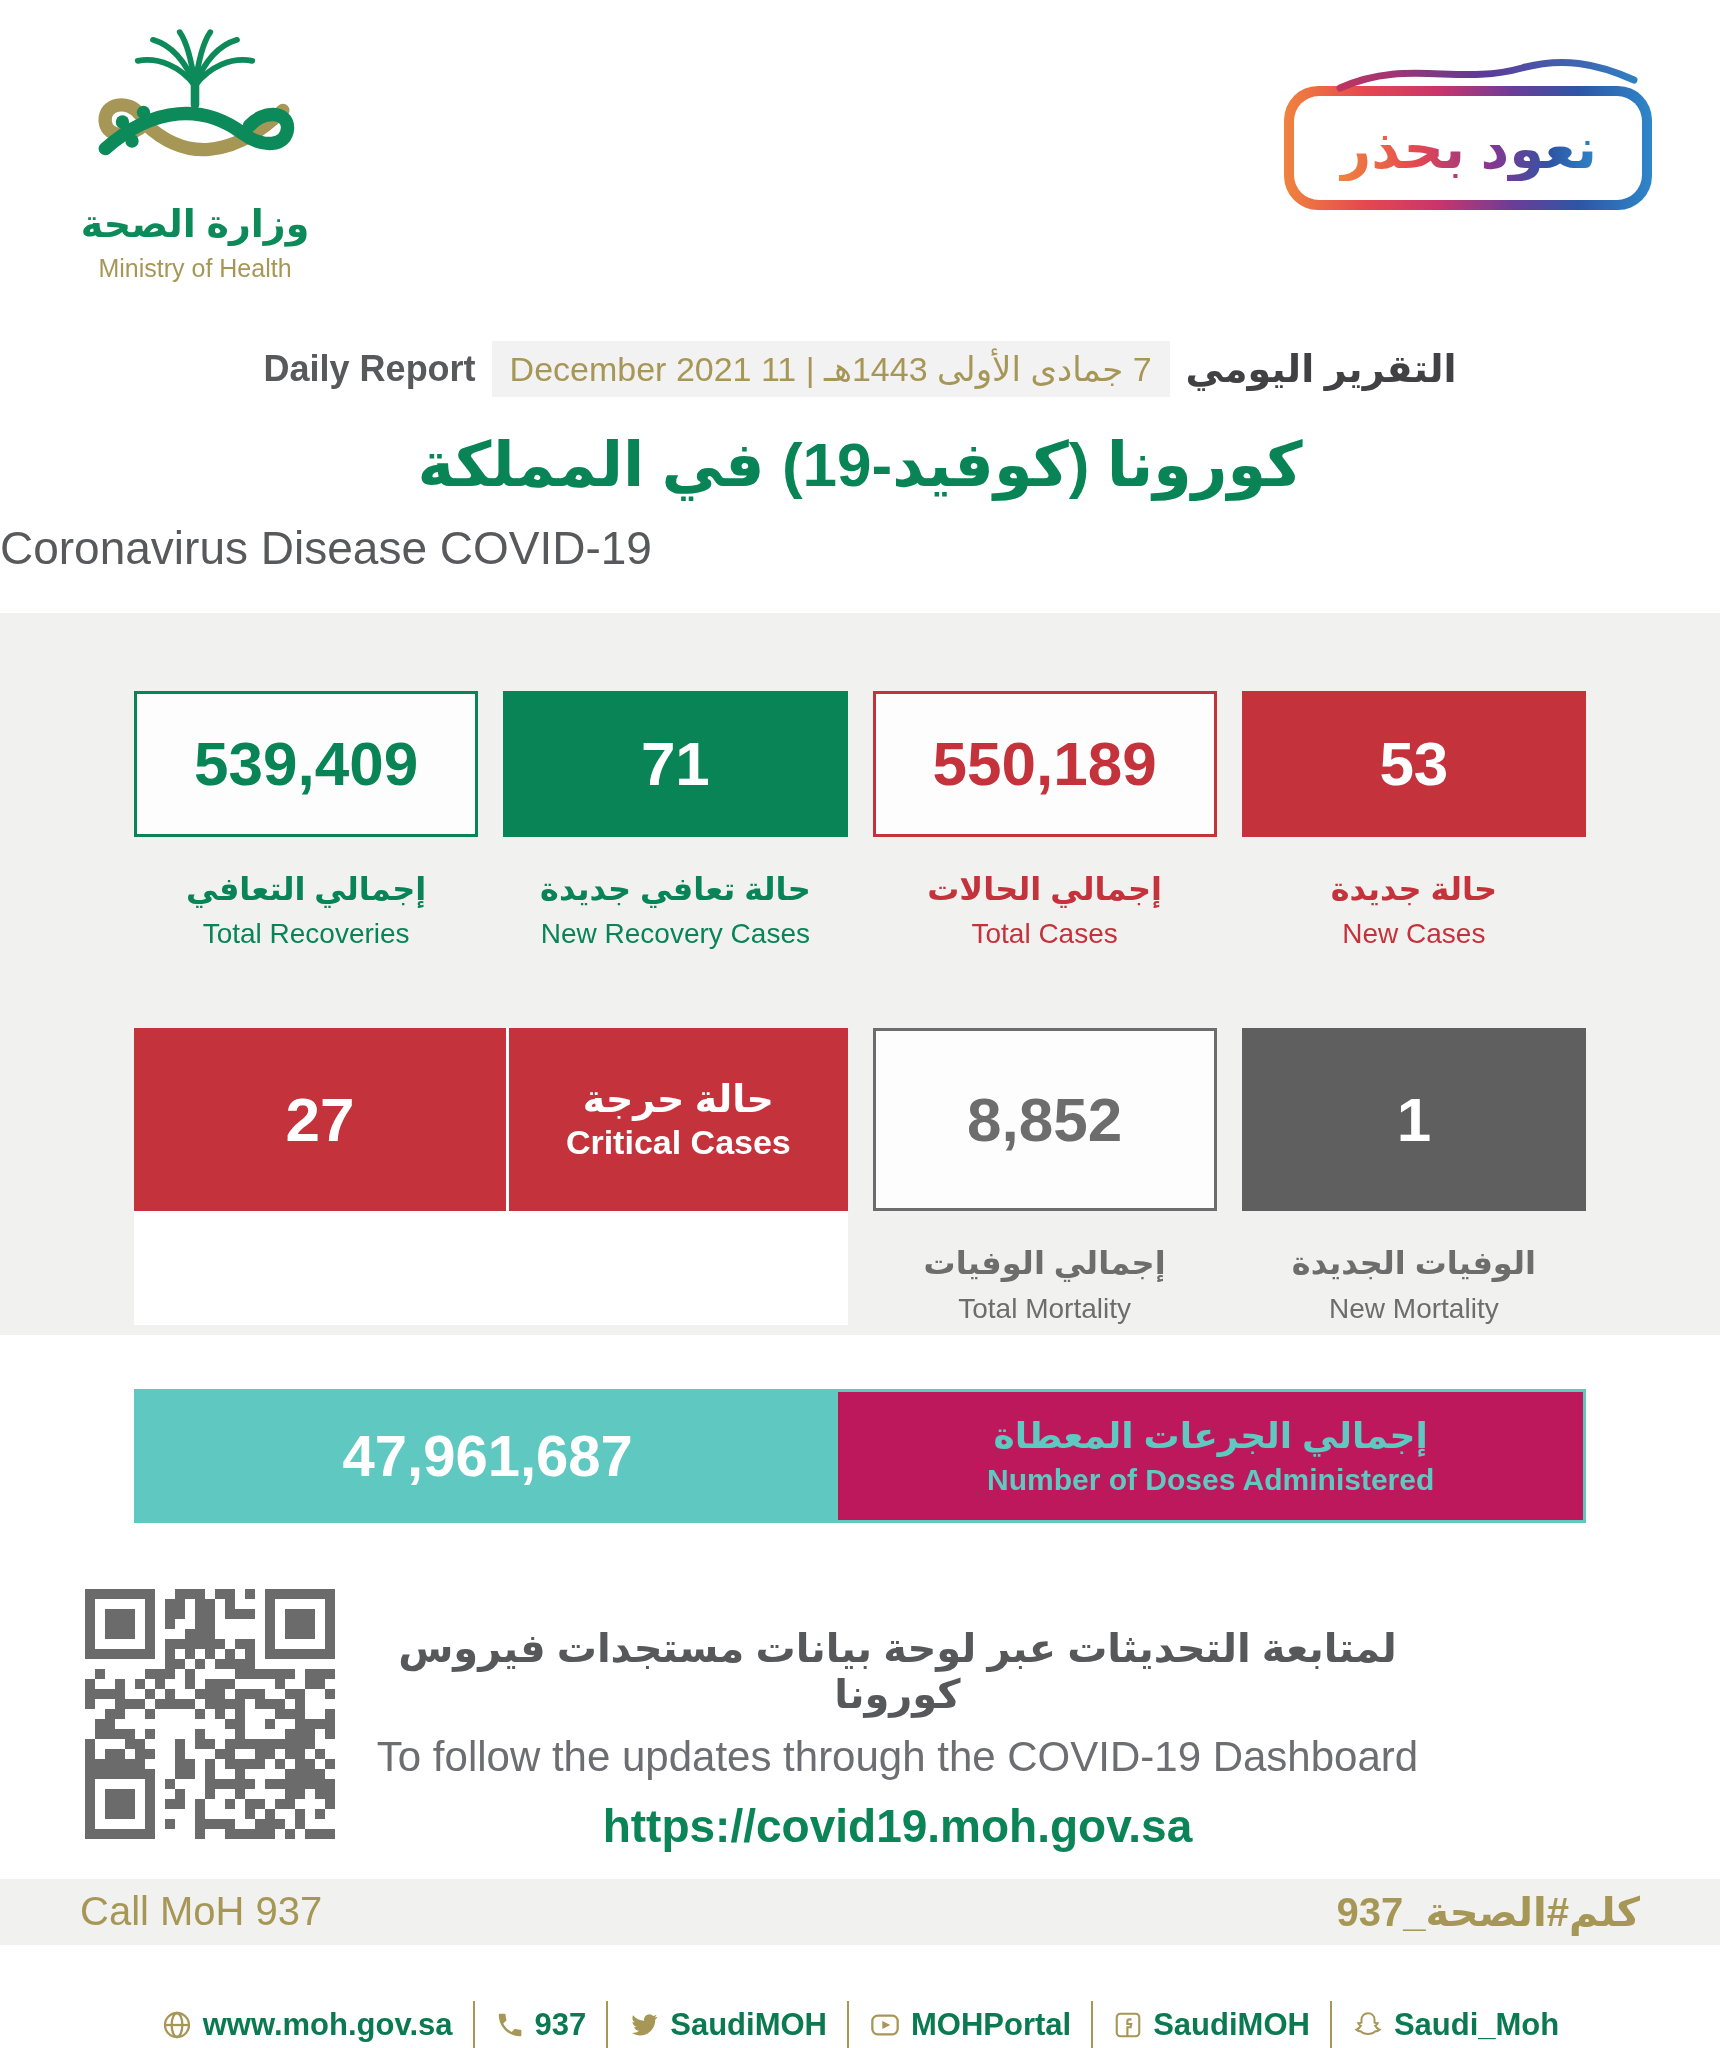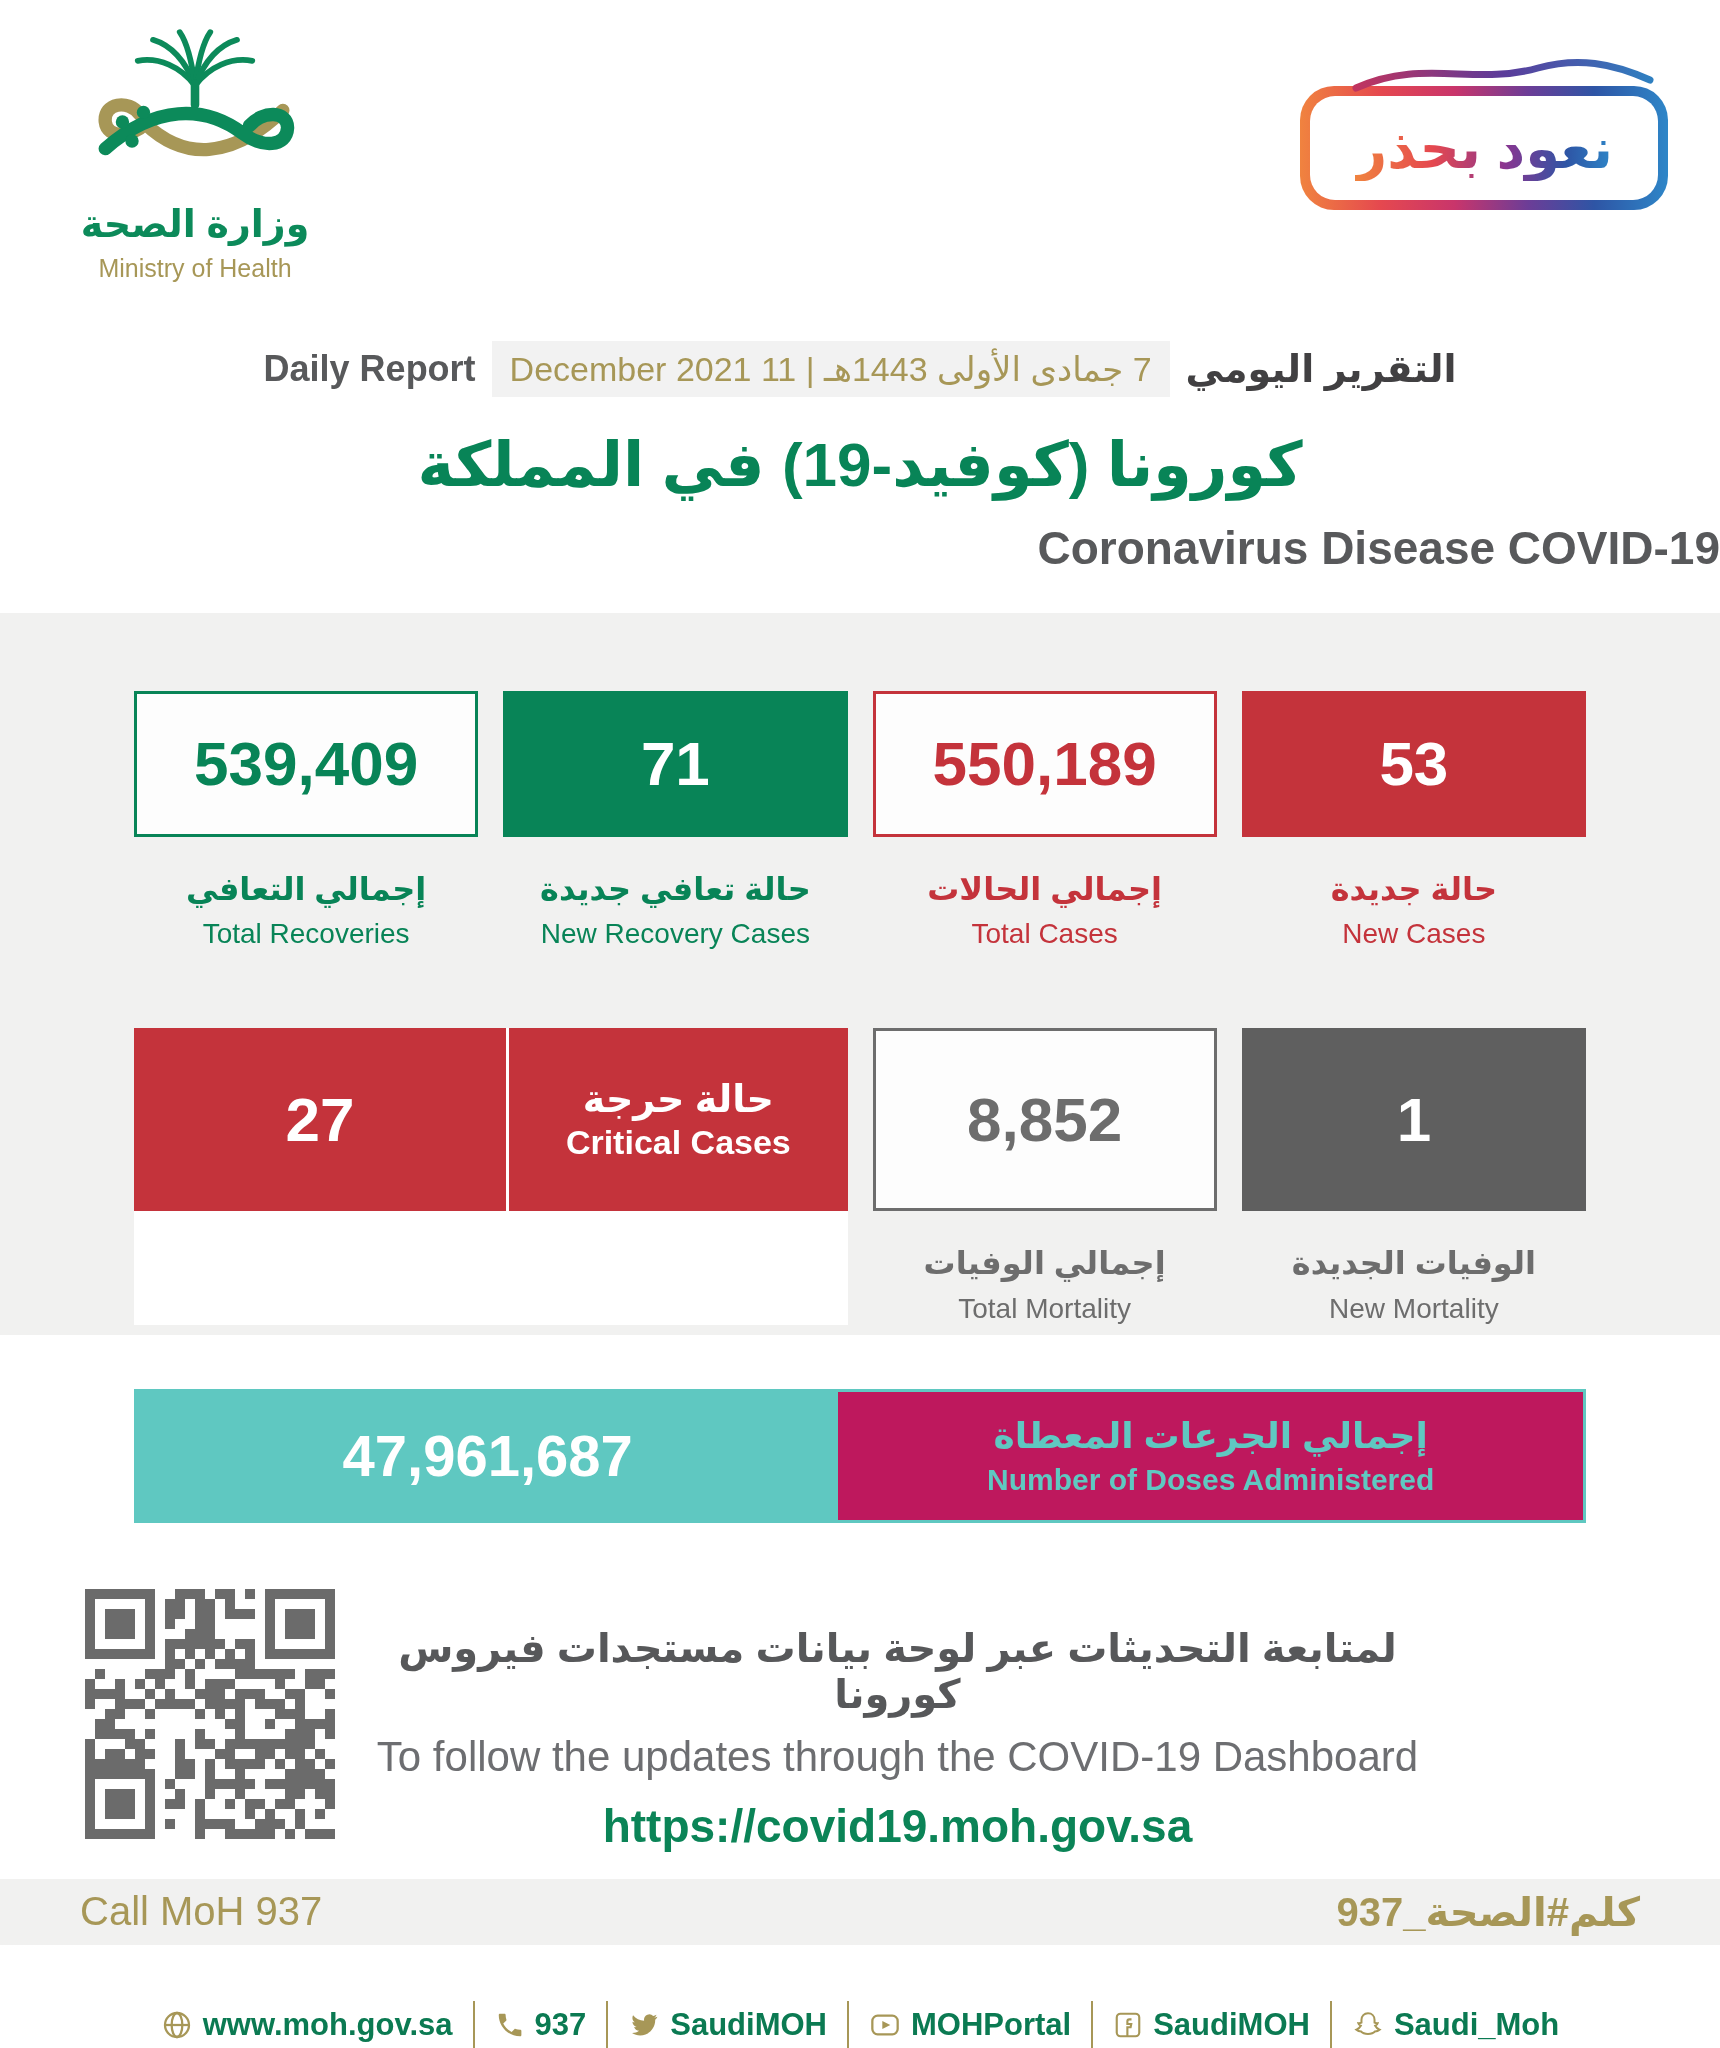--- a/index.html
+++ b/index.html
@@ -11,21 +11,21 @@
   }
   .page { position:relative; width:1720px; height:2048px; }
   .rtl { direction:rtl; }
 
   
   .top { position:relative; height:335px; }
   .logo { position:absolute; left:70px; top:26px; width:250px; text-align:center; }
   .logo-ar { color:#0c8a5a; font-size:38px; font-weight:bold; margin-top:4px; }
   .logo-en { color:#a79757; font-size:25px; margin-top:8px; }
 
-  .badge-wrap { position:absolute; right:52px; top:86px; width:368px; }
+  .badge-wrap { position:absolute; right:68px; top:86px; width:368px; }
   .swoosh { position:absolute; top:-36px; right:8px; }
   .badge-border {
     background:linear-gradient(90deg,#f0833f 0%,#e5484f 22%,#c9356b 42%,#6c3d97 62%,#2e55a5 80%,#2e86c8 100%);
     border-radius:34px; padding:10px;
   }
   .badge-inner { background:#fff; border-radius:25px; height:104px;
     display:flex; align-items:center; justify-content:center; }
   .badge-text { font-size:56px; font-weight:800; color:#6c3d97; letter-spacing:1px; }
   @supports (-webkit-background-clip:text) {
     .badge-text {
@@ -37,21 +37,21 @@
   
   .report-row { display:flex; direction:rtl; justify-content:center; align-items:center;
     gap:16px; margin-top:6px; }
   .report-ar { color:#414042; font-size:38px; font-weight:bold; }
   .date-box { background:#f2f2f2; color:#a79757; font-size:34px; padding:8px 18px; }
   .report-en { color:#58595b; font-size:36px; font-weight:bold; }
 
   
   .title-ar { text-align:center; color:#088457; font-size:62px; font-weight:800;
     margin:26px 0 0; line-height:1.35; }
-  .title-en { text-align:right; color:#58595b; font-size:46px; font-weight:bold; margin-top:14px; }
+  .title-en { text-align:left; color:#58595b; font-size:46px; font-weight:normal; margin-top:14px; }
 
   
   .stats-band { margin-top:38px; background:#f1f1f0; padding:78px 134px 10px; }
   .grid { display:grid; grid-template-columns:repeat(4,1fr); column-gap:25px; }
   .cell { text-align:center; }
   .card { height:146px; display:flex; align-items:center; justify-content:center;
     font-size:62px; font-weight:bold; }
   .outline-green { background:#fdfdfd; border:3px solid #088457; color:#088457; }
   .fill-green   { background:#088457; color:#fff; }
   .outline-red  { background:#fdfdfd; border:3px solid #c4333b; color:#c4333b; }

